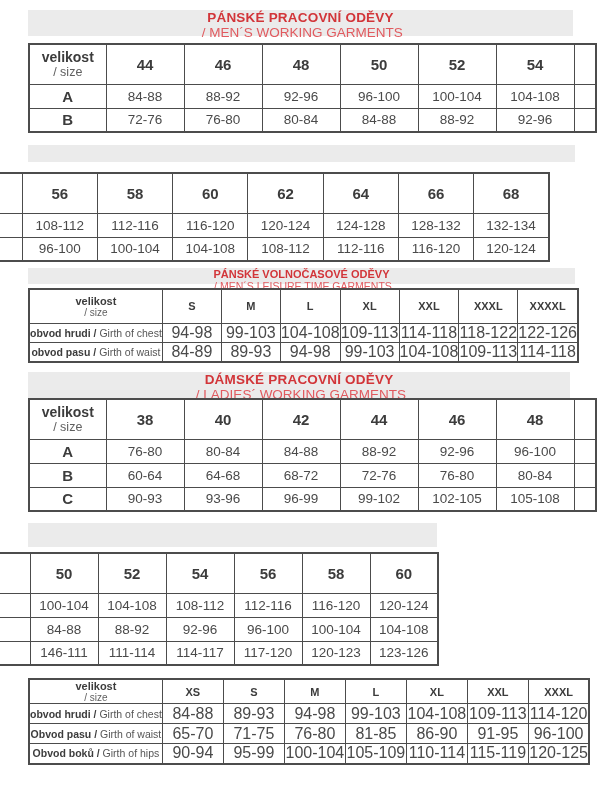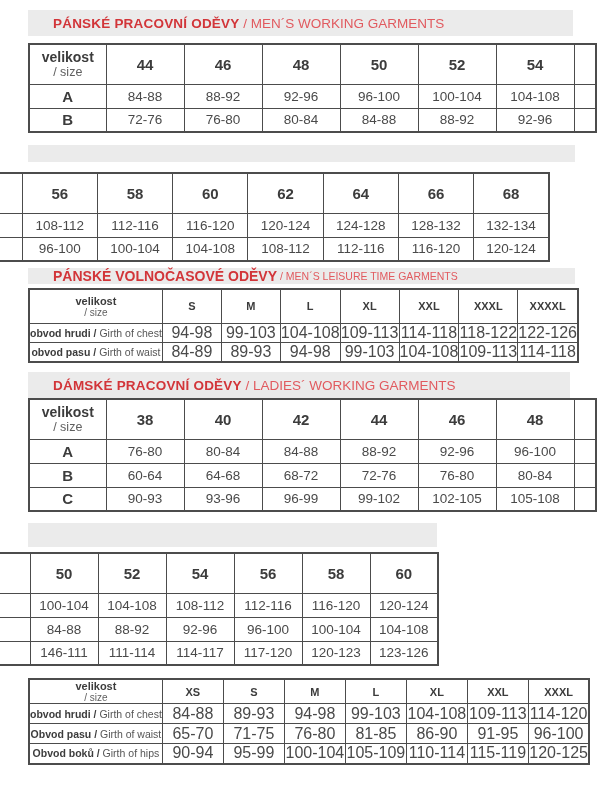--- a/index.html
+++ b/index.html
@@ -1,23 +1,23 @@
 <!DOCTYPE html>
 <html><head>
 <meta charset="utf-8">
 <style>
   html,body{margin:0;padding:0;background:#ffffff;}
   body{width:600px;height:800px;font-family:"Liberation Sans",sans-serif;}
   .page{position:relative;width:600px;height:800px;overflow:hidden;background:#ffffff;}
 
-  .band{position:absolute;background:#ebebeb;display:flex;align-items:center;padding-left:25px;box-sizing:border-box;}
+  .band{position:absolute;background:#ebebeb;display:flex;align-items:center;padding-left:0;box-sizing:border-box;flex-direction:column;}
   .band span{white-space:pre;}
   .band-lg .tcz{font-size:13.5px;font-weight:700;color:#d23539;letter-spacing:.2px;}
   .band-lg .ten{font-size:13.5px;font-weight:400;color:#e15a5f;}
-  .band-sm .tcz{font-size:14px;font-weight:700;color:#d23539;}
+  .band-sm .tcz{font-size:11px;font-weight:700;color:#d23539;}
   .band-sm .ten{font-size:10.5px;font-weight:400;color:#e15a5f;}
 
   table.t{position:absolute;border-collapse:collapse;table-layout:fixed;background:#ffffff;border:2px solid #4c4c4c;padding-left:32px;}
   .t th,.t td{border:1.5px solid #4c4c4c;text-align:center;vertical-align:middle;padding:0;overflow:hidden;white-space:nowrap;}
 
   
   .t-large thead tr{height:40px;}
   .t-large tbody tr{height:24px;}
   .t-large thead th{font-size:15px;font-weight:700;color:#3c3c3c;}
   .t-large tbody td{font-size:13.5px;font-weight:400;color:#4a4a4a;}

